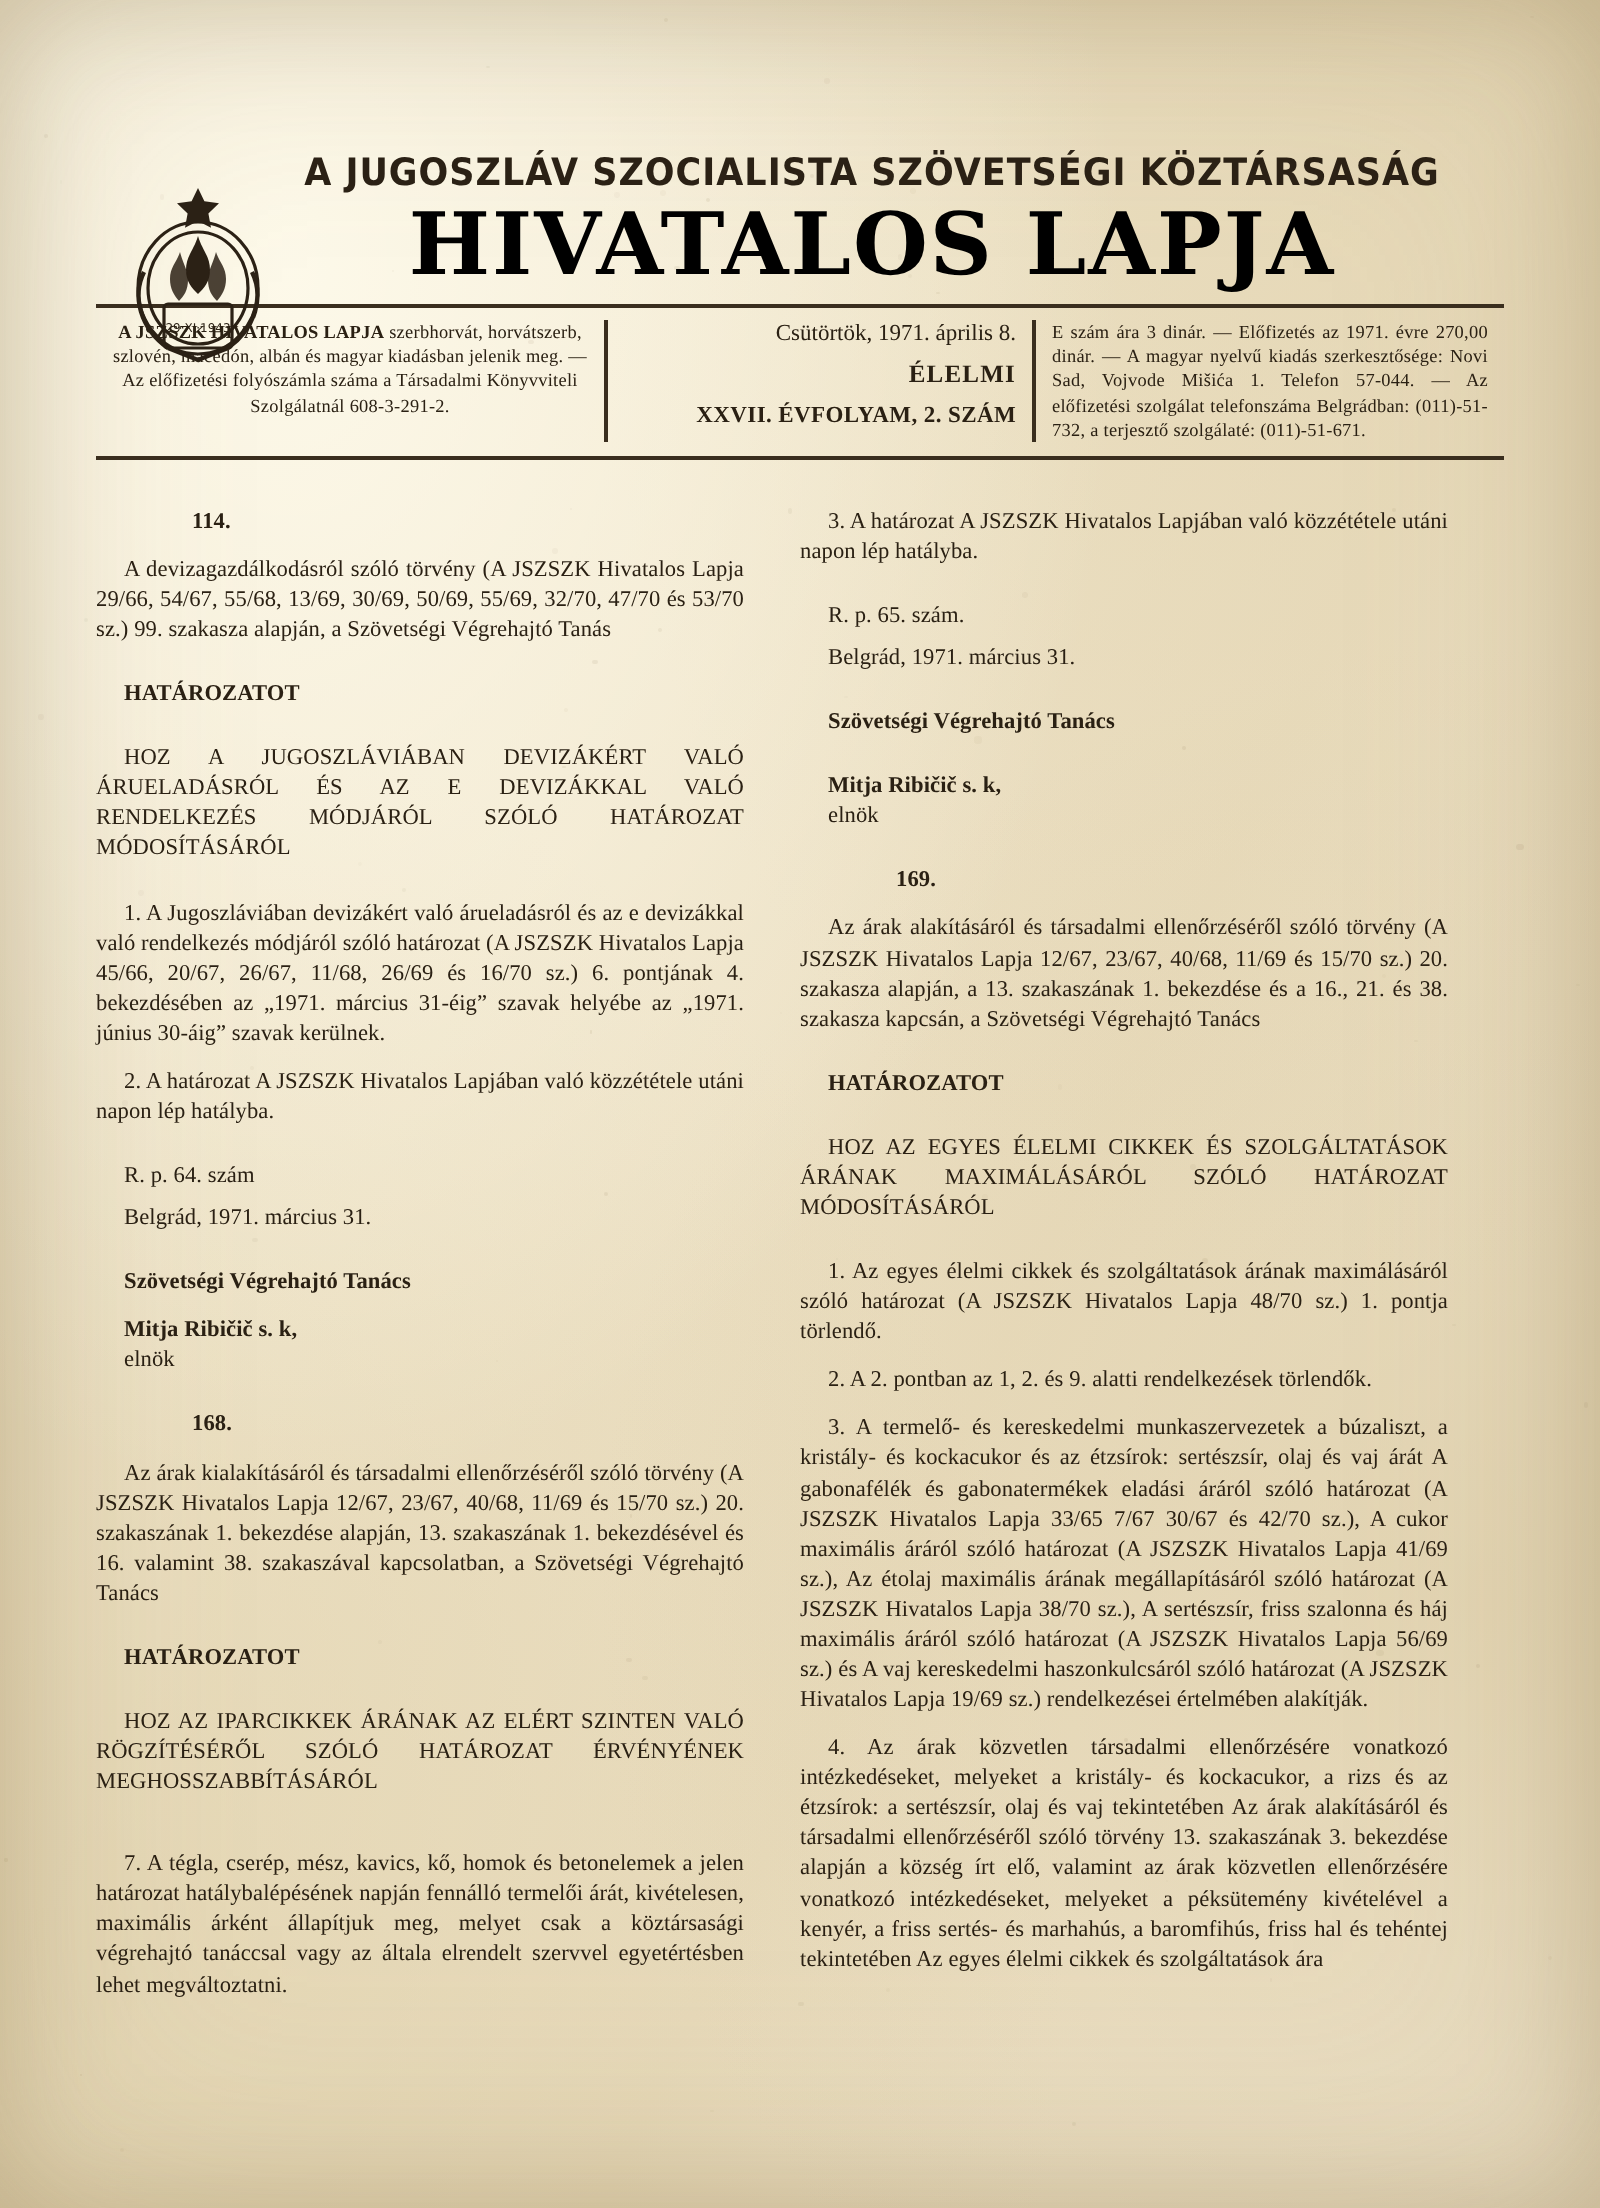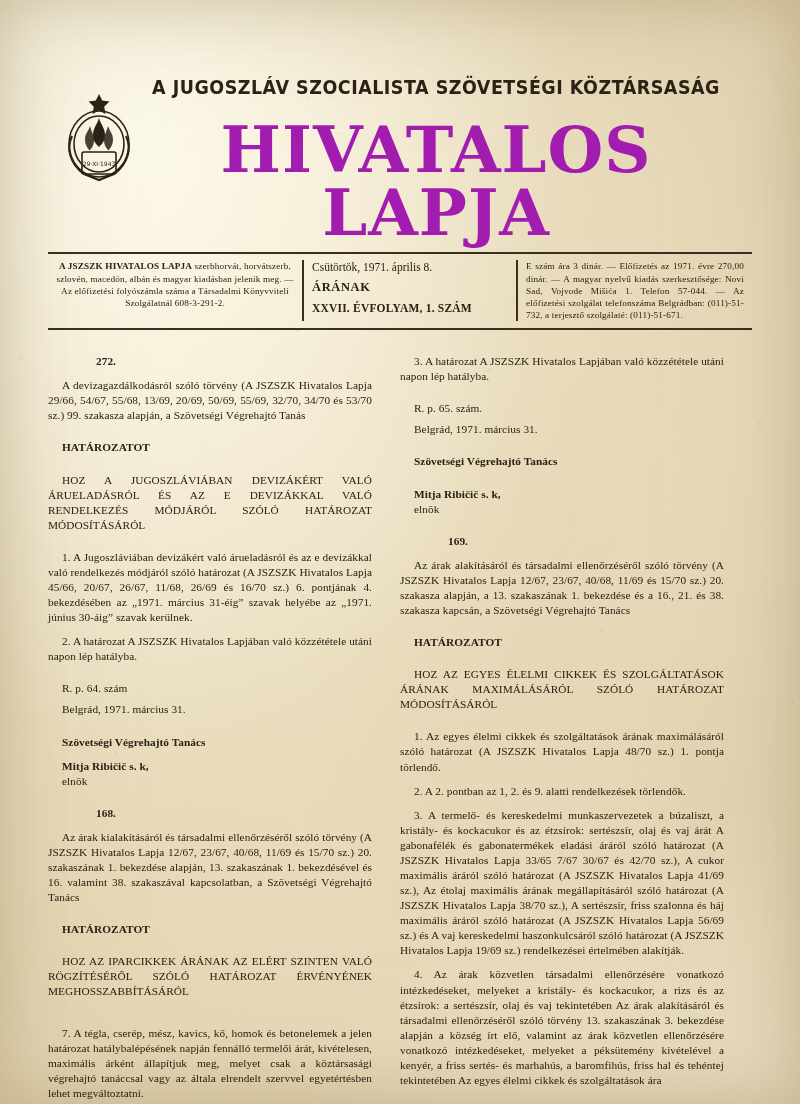--- a/index.html
+++ b/index.html
@@ -33,34 +33,34 @@
   .masthead{ position:relative; padding:78px 48px 0 48px; }
   .crest{ position:absolute; left:60px; top:92px; width:78px; height:92px; }
   .mast-lines{ margin-left:72px; text-align:center; }
   .mast-top{
     font-size:17.5px; letter-spacing:.5px; font-weight:600;
     font-family:"DejaVu Sans", sans-serif;
     transform:scaleY(1.08); transform-origin:center bottom;
     color:#2b2115; white-space:nowrap;
   }
   .mast-main{
-    font-size:64px; line-height:.98; font-weight:700; margin-top:21px;
-    font-family:"DejaVu Serif", serif; letter-spacing:1px; color:#a21caf;
+    font-size:43px; line-height:.98; font-weight:700; margin-top:4px;
+    font-family:"DejaVu Serif", serif; letter-spacing:1px; color:#000000;
   }
 
   
   .infobar{
     margin:8px 48px 0 48px;
     display:flex; align-items:stretch;
     border-top:2px solid #3a2e1e; border-bottom:2px solid #3a2e1e;
     padding:6px 0 7px 0;
   }
   .info-col{ padding:0 8px; }
   .info-left{ width:238px; border-right:2px solid #3a2e1e; }
-  .info-mid{ width:196px; border-right:2px solid #3a2e1e; text-align:left; }
+  .info-mid{ width:196px; border-right:2px solid #3a2e1e; text-align:right; }
   .info-right{ flex:1; }
   .info-left p, .info-right p{
     margin:0; font-size:9.2px; line-height:1.32; text-align:justify;
     font-family:"Liberation Serif", serif; letter-spacing:.15px;
   }
   .info-left p{ text-align:center; }
   .b{ font-weight:700; }
   .info-mid .l1{ font-size:11.5px; margin:1px 0 0 0; }
   .info-mid .l2{ font-size:12.5px; font-weight:700; margin:7px 0 0 0; letter-spacing:.6px;}
   .info-mid .l3{ font-size:11.5px; font-weight:700; margin:7px 0 0 0; letter-spacing:.2px;}
@@ -225,38 +225,38 @@
       <div class="mast-main">HIVATALOS LAPJA</div>
     </div>
   </div>
 
   <div class="infobar">
     <div class="info-col info-left">
       <p><span class="b">A JSZSZK HIVATALOS LAPJA</span> <span>szerbhorvát, horvátszerb, szlovén, macedón, albán és magyar kiadásban jelenik meg. — Az előfizetési folyószámla száma a Társadalmi Könyvviteli Szolgálatnál 608-3-291-2.</span></p>
     </div>
     <div class="info-col info-mid">
       <p class="l1">Csütörtök, 1971. április 8.</p>
-      <p class="l2">ÁRÁNAK</p>
-      <p class="l3">XXVII. ÉVFOLYAM, 1. SZÁM</p>
+      <p class="l2">ÉLELMI</p>
+      <p class="l3">XXVII. ÉVFOLYAM, 2. SZÁM</p>
     </div>
     <div class="info-col info-right">
       <p>E szám ára 3 dinár. — Előfizetés az 1971. évre 270,00 dinár. — A magyar nyelvű kiadás szerkesztősége: Novi Sad, Vojvode Mišića 1. Telefon 57-044. — Az előfizetési szolgálat telefonszáma Belgrádban: (011)-51-732, a terjesztő szolgálaté: (011)-51-671.</p>
     </div>
   </div>
 
   <div class="cols">
 
     <div class="col">
 
       <div class="gap-s"></div>
       <div class="art-num-wrap">
-        <p class="art-num">272.</p>
+        <p class="art-num">114.</p>
       </div>
       <div class="gap"></div>
-      <p>A devizagazdálkodásról szóló törvény (A JSZSZK Hivatalos Lapja 29/66, 54/67, 55/68, 13/69, 20/69, 50/69, 55/69, 32/70, 34/70 és 53/70 sz.) 99. szakasza alapján, a Szövetségi Végrehajtó Tanás</p>
+      <p>A devizagazdálkodásról szóló törvény (A JSZSZK Hivatalos Lapja 29/66, 54/67, 55/68, 13/69, 30/69, 50/69, 55/69, 32/70, 47/70 és 53/70 sz.) 99. szakasza alapján, a Szövetségi Végrehajtó Tanás</p>
       <div class="gap-l"></div>
       <p class="hatarozat">HATÁROZATOT</p>
       <div class="gap-l"></div>
       <p class="decree-title">HOZ A JUGOSZLÁVIÁBAN DEVIZÁKÉRT VALÓ ÁRUELADÁSRÓL ÉS AZ E DEVIZÁKKAL VALÓ RENDELKEZÉS MÓDJÁRÓL SZÓLÓ HATÁROZAT MÓDOSÍTÁSÁRÓL</p>
       <div class="gap-l"></div>
       <p>1. A Jugoszláviában devizákért való árueladásról és az e devizákkal való rendelkezés módjáról szóló határozat (A JSZSZK Hivatalos Lapja 45/66, 20/67, 26/67, 11/68, 26/69 és 16/70 sz.) 6. pontjának 4. bekezdésében az „1971. március 31-éig” szavak helyébe az „1971. június 30-áig” szavak kerülnek.</p>
       <div class="gap"></div>
       <p>2. A határozat A JSZSZK Hivatalos Lapjában való közzététele utáni napon lép hatályba.</p>
       <div class="gap-l"></div>
       <p class="meta">R. p. 64. szám</p>

